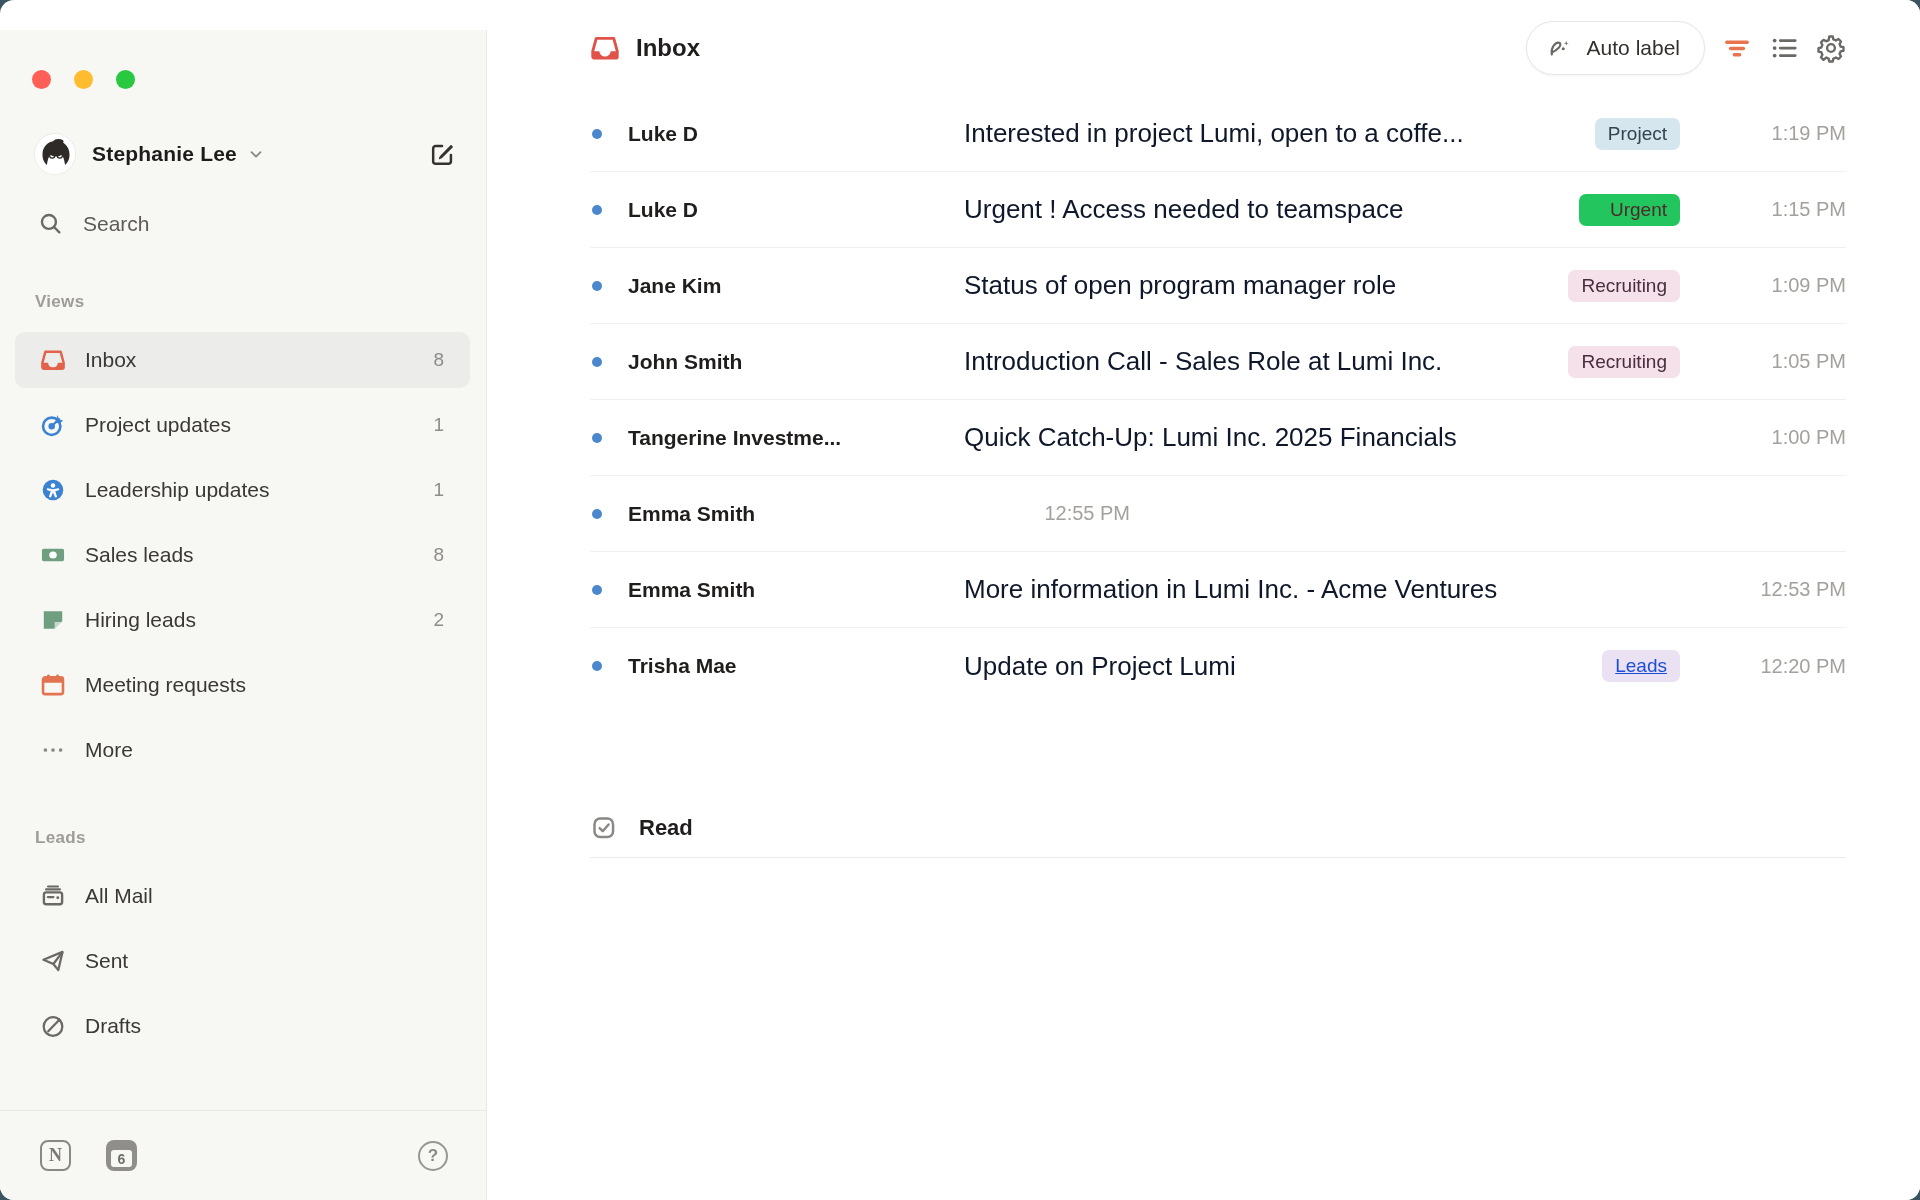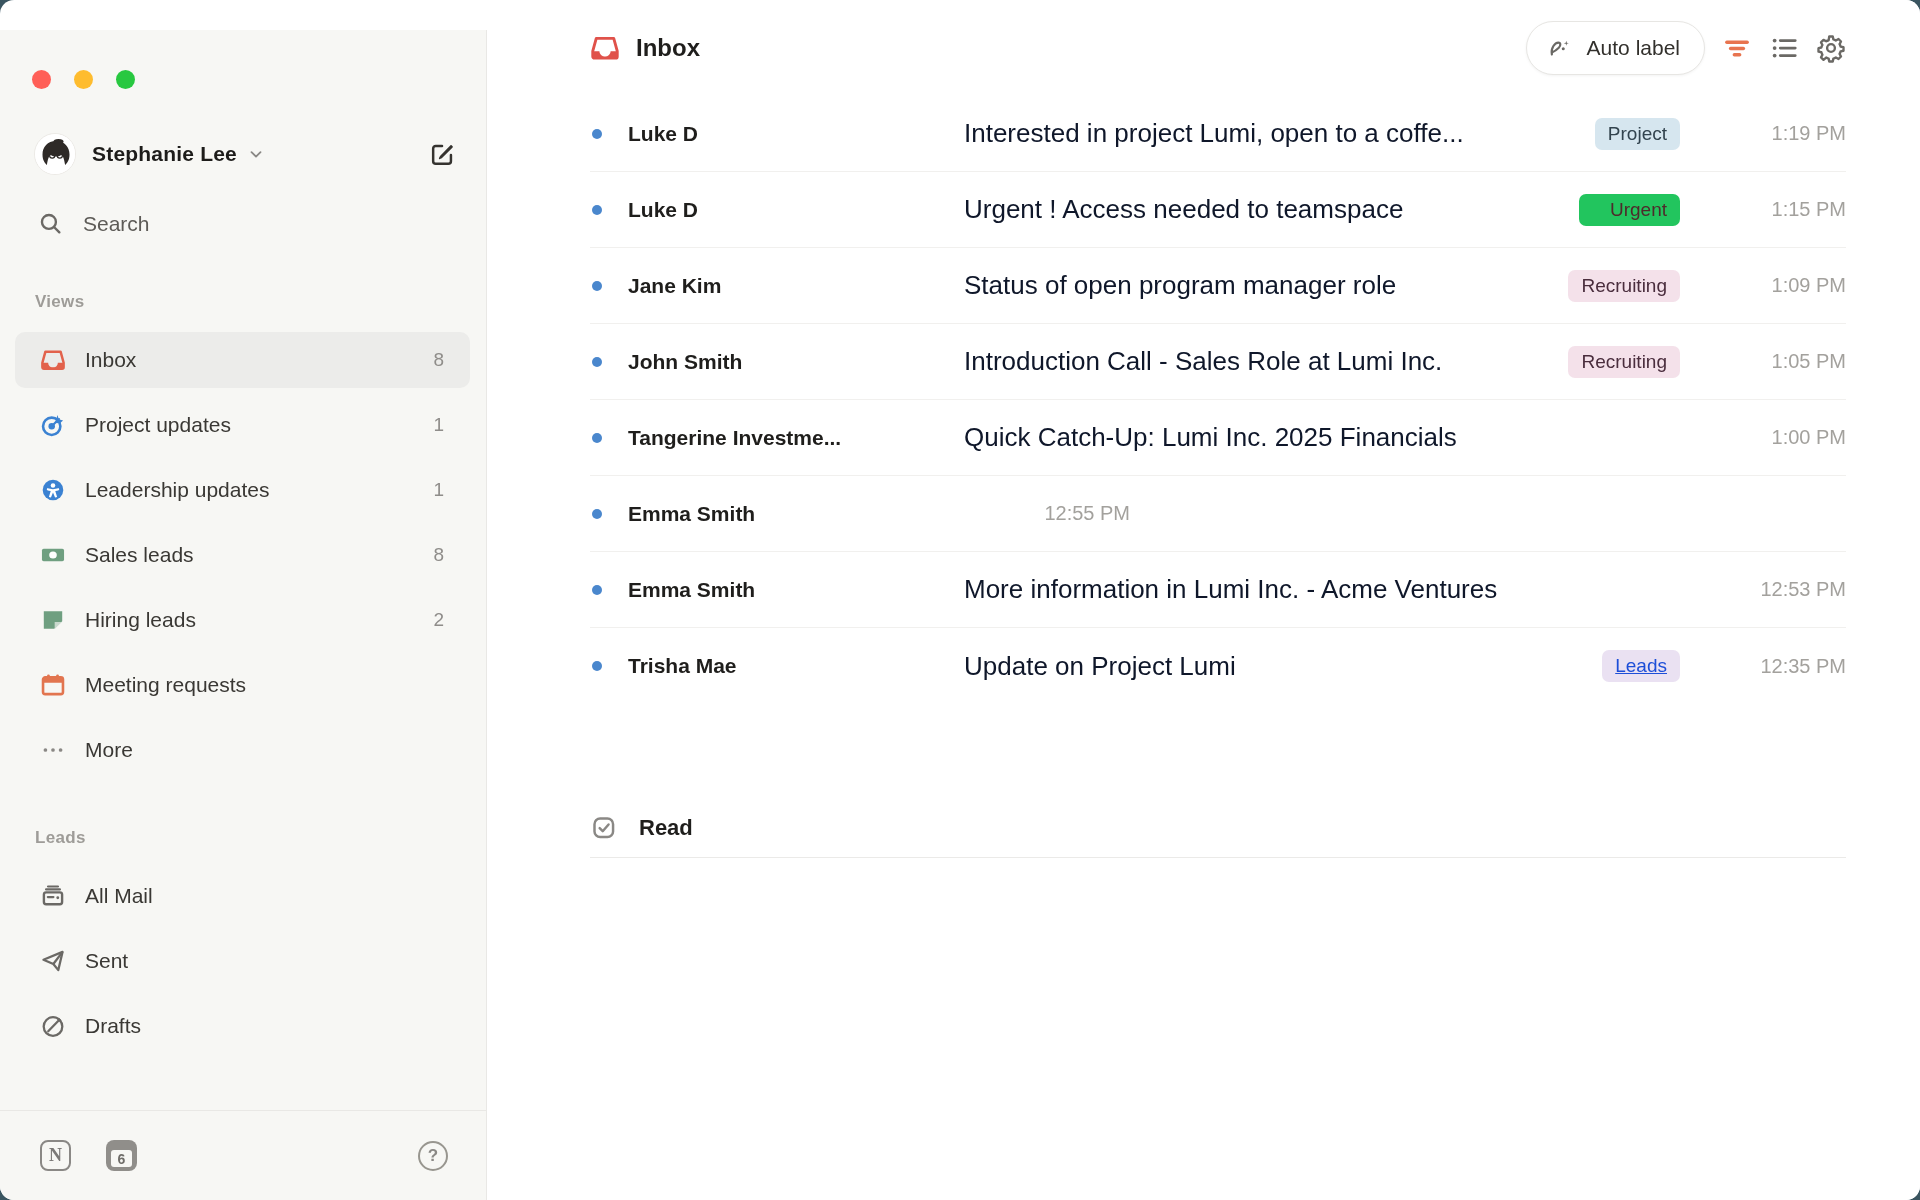--- a/index.html
+++ b/index.html
@@ -379,21 +379,21 @@
         <span class="sender">Emma Smith</span>
         <span class="subject">More information in Lumi Inc. - Acme Ventures</span>
 
         <span class="time">12:53 PM</span>
       </div>
       <div class="email-row">
         <span class="dot"></span>
         <span class="sender">Trisha Mae</span>
         <span class="subject">Update on Project Lumi</span>
         <span class="badge" style="background-color: rgb(234, 225, 242); color: #1d4ed8; text-decoration: underline;">Leads</span>
-        <span class="time">12:35 PM</span>
+        <span class="time">12:20 PM</span>
       </div>
     </div>
 
     <div class="read-row">
       <span>
         <svg width="27" height="27" viewBox="0 0 24 24">
           <rect x="4" y="4" width="16.5" height="16.5" rx="5" fill="none" stroke="#8a8885" stroke-width="2.2"></rect>
           <path d="M8.6 12.6l2.7 2.7 5.2-6" fill="none" stroke="#8a8885" stroke-width="2.2" stroke-linecap="round" stroke-linejoin="round"></path>
         </svg>
       </span>

